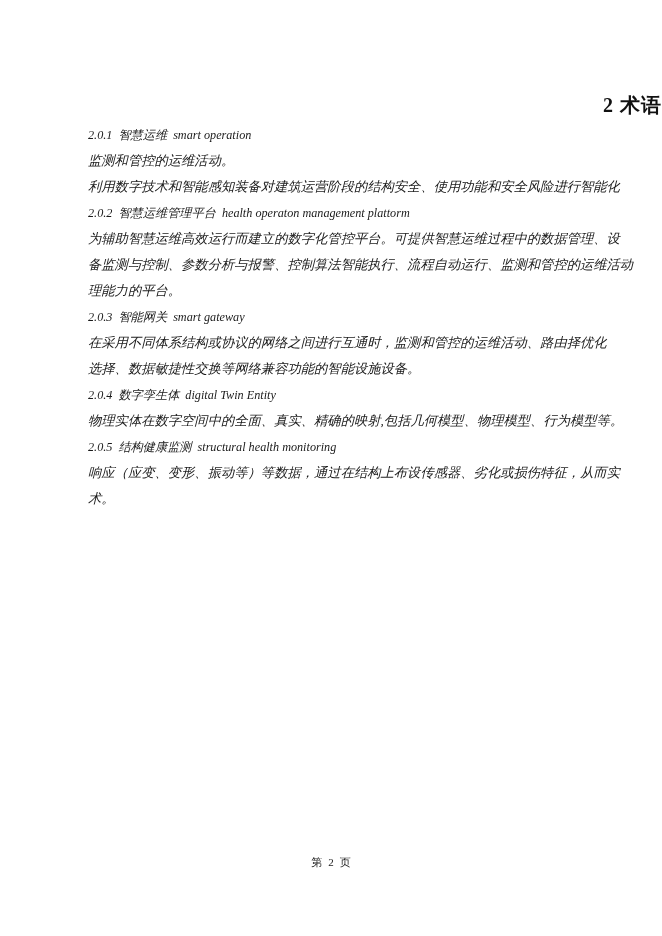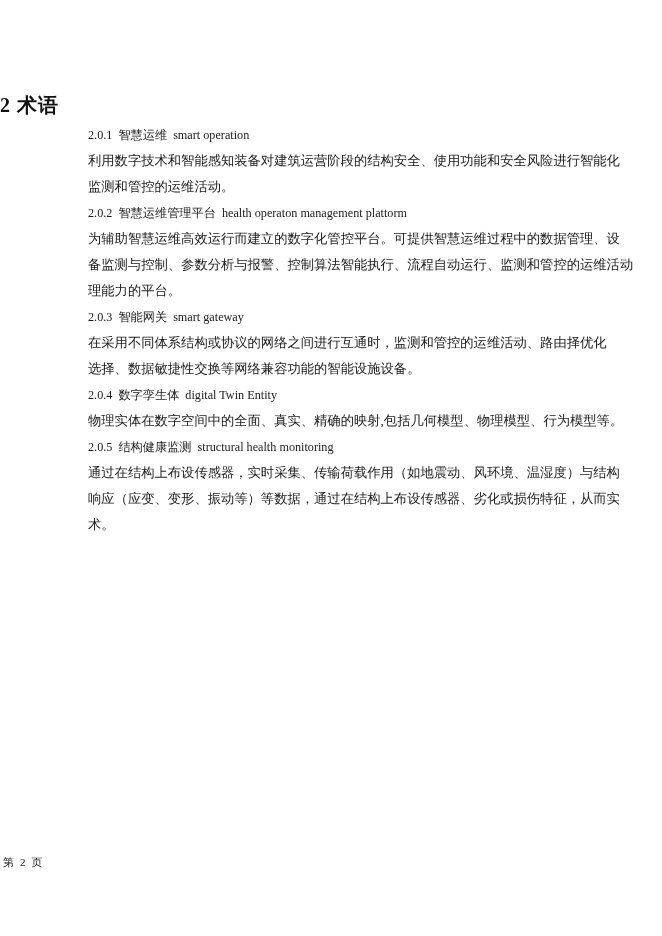--- a/index.html
+++ b/index.html
@@ -1,42 +1,42 @@
 <!DOCTYPE html>
 <html><head>
   <meta charset="utf-8">
   <style>
     html, body { margin: 0; padding: 0; background: #ffffff; }
     body { width: 662px; height: 936px; position: relative; overflow: hidden;
       font-family: "Liberation Serif", "DejaVu Serif", serif; color: #1a1a1a; }
-    .page-title { position: absolute; top: 92px; left: 0; width: 662px; text-align: left;
+    .page-title { position: absolute; top: 92px; left: 0; width: 662px; text-align: right;
       font-size: 20px; font-weight: bold; letter-spacing: 1px; color: #111; }
-    .content { position: absolute; top: 125px; left: 88px; width: 476px; }
+    .content { position: absolute; top: 125px; left: 88px; width: 476px; font-style: italic; }
     .line { height: 26px; line-height: 20px; font-size: 13.3px; white-space: nowrap; }
     .term-head { font-size: 12.2px; }
     .term-head .num { margin-right: 6px; }
     .term-head .en { margin-left: 6px; }
     .body-text { text-align: justify; text-align-last: justify; }
     .last { text-align-last: left; }
-    .footer { position: absolute; top: 855px; left: 0; width: 662px; 
+    .footer { position: absolute; top: 855px; left: 0; width: 662px; text-align: center;
       font-size: 11px; color: #222; }
     .footer span { margin: 0 3px; }
   </style>
 </head>
 <body>
 
 <div class="page-title">2  术语</div>
 
 <div class="content">
 
   <div class="line term-head">
     <span class="num">2.0.1</span><span>智慧运维</span><span class="en">smart operation</span>
   </div>
+  <div class="line body-text last">监测和管控的运维活动。</div>
   <div class="line body-text">利用数字技术和智能感知装备对建筑运营阶段的结构安全、使用功能和安全风险进行智能化</div>
-  <div class="line body-text last">监测和管控的运维活动。</div>
 
   <div class="line term-head">
     <span class="num">2.0.2</span><span>智慧运维管理平台</span><span class="en">health operaton management plattorm</span>
   </div>
   <div class="line body-text">为辅助智慧运维高效运行而建立的数字化管控平台。可提供智慧运维过程中的数据管理、设</div>
   <div class="line body-text">备监测与控制、参数分析与报警、控制算法智能执行、流程自动运行、监测和管控的运维活动</div>
   <div class="line body-text last">理能力的平台。</div>
 
   <div class="line term-head">
     <span class="num">2.0.3</span><span>智能网关</span><span class="en">smart gateway</span>
@@ -45,20 +45,19 @@
   <div class="line body-text last">选择、数据敏捷性交换等网络兼容功能的智能设施设备。</div>
 
   <div class="line term-head">
     <span class="num">2.0.4</span><span>数字孪生体</span><span class="en">digital Twin Entity</span>
   </div>
   <div class="line body-text last">物理实体在数字空间中的全面、真实、精确的映射,包括几何模型、物理模型、行为模型等。</div>
 
   <div class="line term-head">
     <span class="num">2.0.5</span><span>结构健康监测</span><span class="en">structural health monitoring</span>
   </div>
-  <div class="line body-text">通过在结构上布设传感器，实时采集、传输荷载作用（如地震动、风环境、温湿度）与结构</div>
   <div class="line body-text">响应（应变、变形、振动等）等数据，通过在结构上布设传感器、劣化或损伤特征，从而实</div>
   <div class="line body-text last">术。</div>
 </div>
 
 <div class="footer">
   <span>第</span><span>2</span><span>页</span>
 </div>
 
 </body></html>

